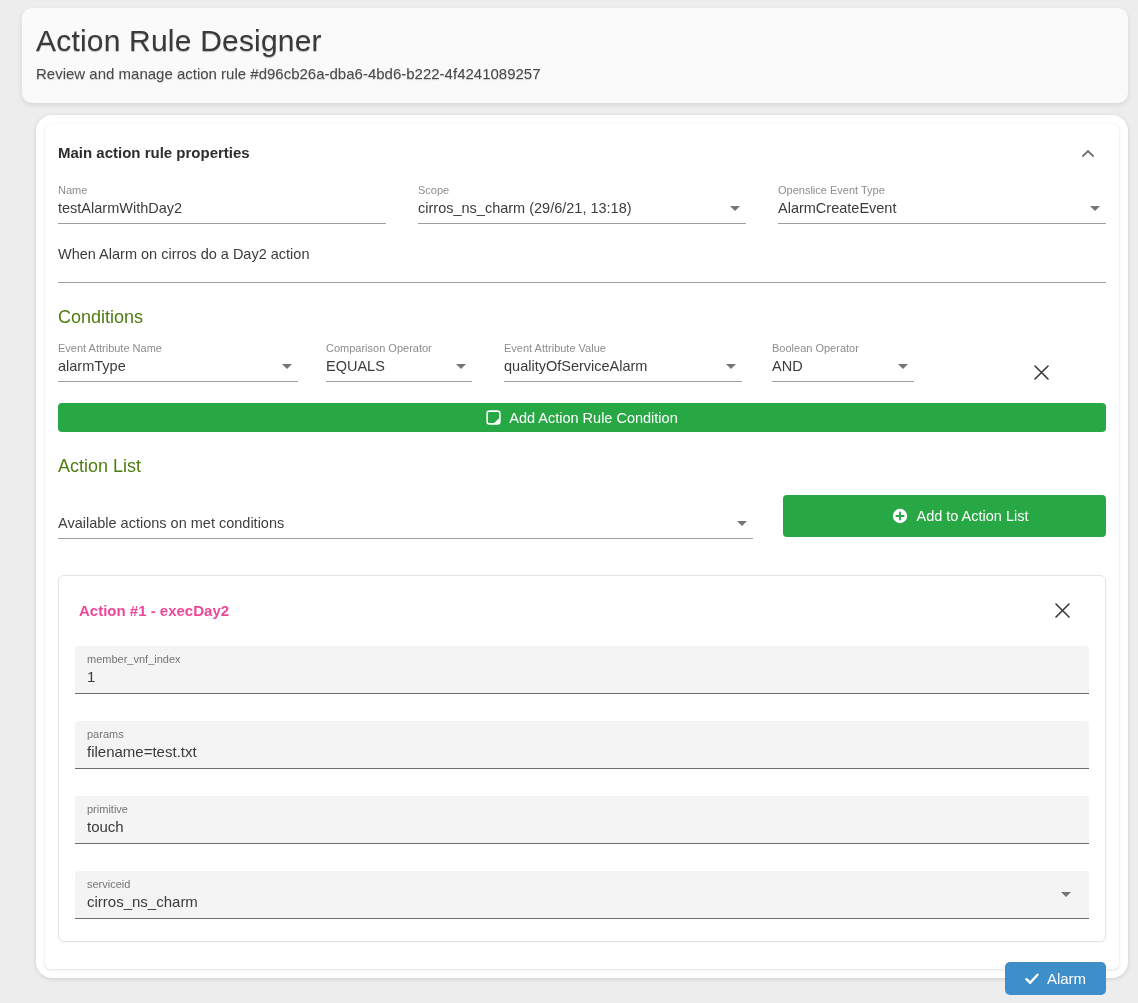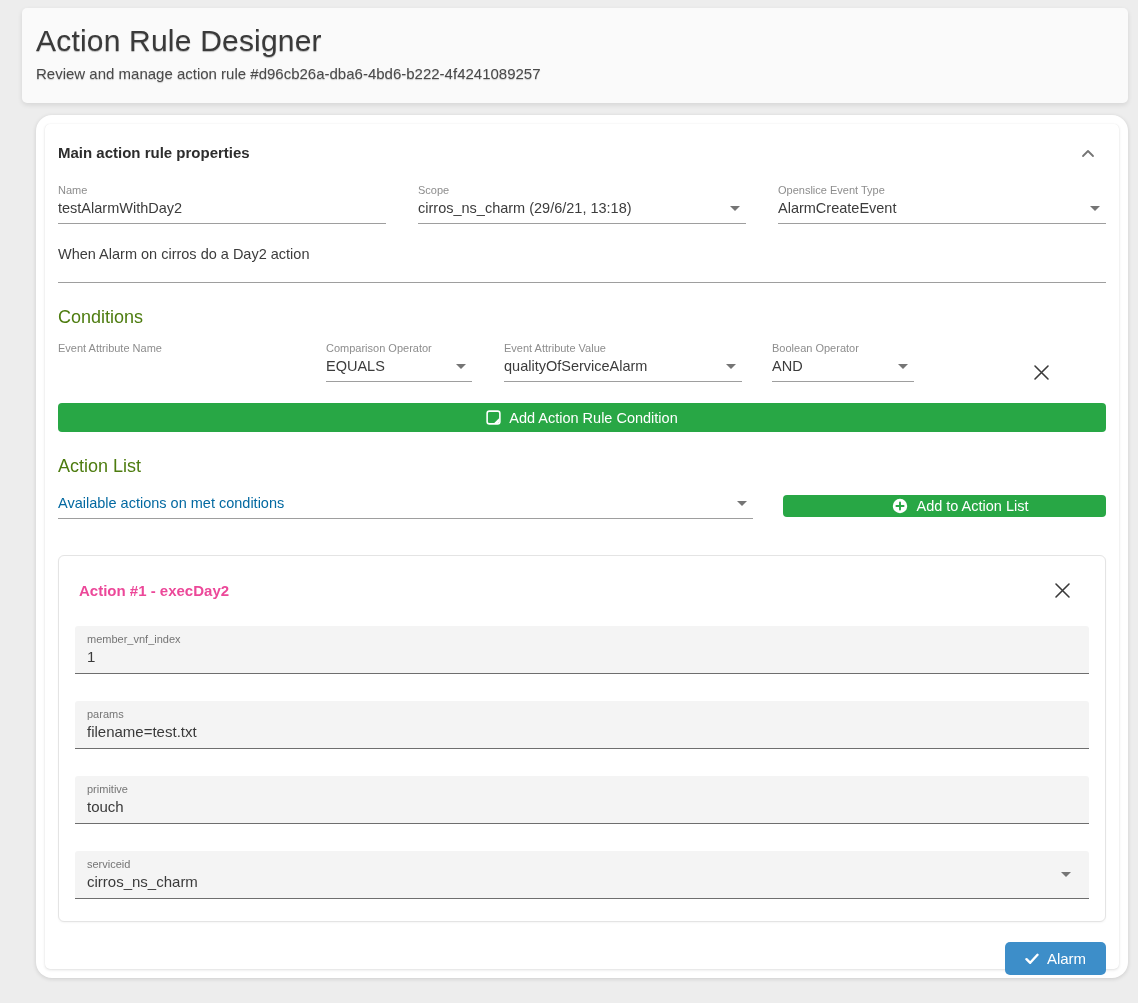--- a/index.html
+++ b/index.html
@@ -15,21 +15,21 @@
     background:#ededed;
     font-family:"Liberation Sans", sans-serif;
     color:var(--ink);
     overflow:hidden;
   }
   
   .header-card{
     margin:8px 10px 0 22px;
     height:95px;
     background:#fafafa;
-    border-radius:5px;
+    border-radius:10px;
     box-shadow:0 2px 5px rgba(0,0,0,.10);
     padding:16px 0 0 14px;
   }
   .page-title{
     font-size:30px;
     font-weight:300;
     color:#3a3a3a;
     letter-spacing:.2px;
     text-shadow:0 1px 1px rgba(0,0,0,.28);
   }
@@ -82,21 +82,21 @@
   .uval{
     font-size:14.5px;
     color:#3c3c3c;
     padding-bottom:7px;
     border-bottom:1px solid var(--uline);
     display:flex;
     align-items:flex-start;
     min-height:22px;
   }
   .uval .txt{flex:1;white-space:nowrap;overflow:hidden;}
-  .uval.placeholder .txt{color:#0369a1;}
+  .uval.placeholder .txt{color:#404040;}
   .tri{
     width:0;height:0;
     border-left:5px solid transparent;
     border-right:5px solid transparent;
     border-top:5px solid #757575;
     margin:6px 6px 0 6px;
     flex:none;
   }
   .desc-field{margin-top:22px;}
   .desc-field .uval{padding-bottom:20px;}
@@ -138,21 +138,21 @@
     cursor:pointer;
   }
   .btn-green{background:var(--green);}
   .btn-block{width:100%;height:29px;margin-top:21px;}
   .al-row{
     display:flex;
     align-items:flex-end;
     margin-top:18px;
   }
   .al-select{flex:1;margin-right:30px;}
-  .btn-add-action{width:323px;height:22px;border-radius:4px;margin-bottom:2px;padding-left:32px;}
+  .btn-add-action{width:323px;height:42px;border-radius:4px;margin-bottom:2px;padding-left:32px;}
   
   .action-card{
     margin-top:36px;
     border:1px solid #e4e4e4;
     border-radius:6px;
     background:#fff;
     box-shadow:0 1px 2px rgba(0,0,0,.04);
     padding:26px 16px 22px 16px;
   }
   .ac-head{
@@ -237,20 +237,24 @@
       <div class="uval">
           <span class="txt">When Alarm on cirros do a Day2 action</span>
         </div>
     </div>
 
     <div class="section-h">Conditions</div>
 
     <div class="cond-row">
       <div class="ufield w-ean">
         <div class="ulabel">Event Attribute Name</div>
+        <div class="uval">
+          <span class="txt">alarmType</span>
+          <span class="tri"></span>
+        </div>
       </div>
       <div class="ufield w-co">
         <div class="ulabel">Comparison Operator</div>
         <div class="uval">
           <span class="txt">EQUALS</span>
           <span class="tri"></span>
         </div>
       </div>
       <div class="ufield w-eav">
         <div class="ulabel">Event Attribute Value</div>

